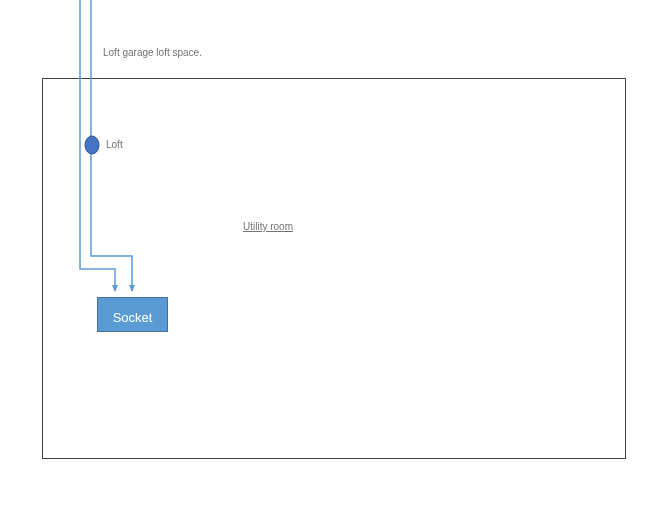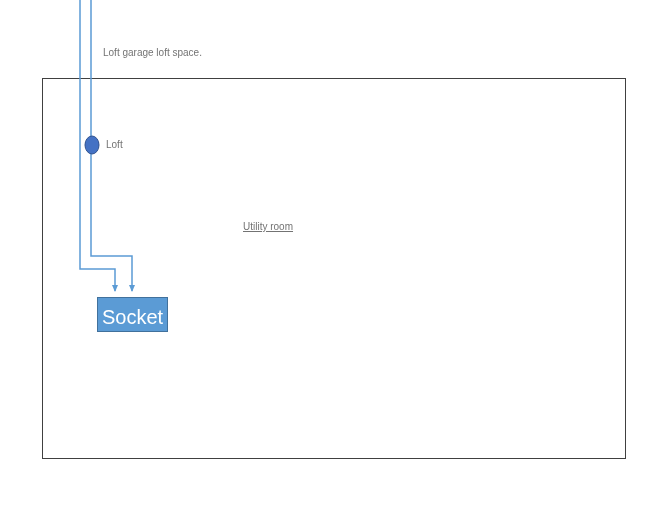--- a/index.html
+++ b/index.html
@@ -33,21 +33,21 @@
   .socket-label {
     position: absolute;
     left: 97px;
     top: 297px;
     width: 71px;
     height: 41px;
     display: flex;
     align-items: center;
     justify-content: center;
     color: #ffffff;
-    font-size: 20px;
+    font-size: 13px;
     white-space: nowrap;
   }
 </style>
 </head>
 <body>
 
 <div class="stage">
 
   <svg class="layer-svg" width="668" height="512" viewBox="0 0 668 512">
     <defs>

